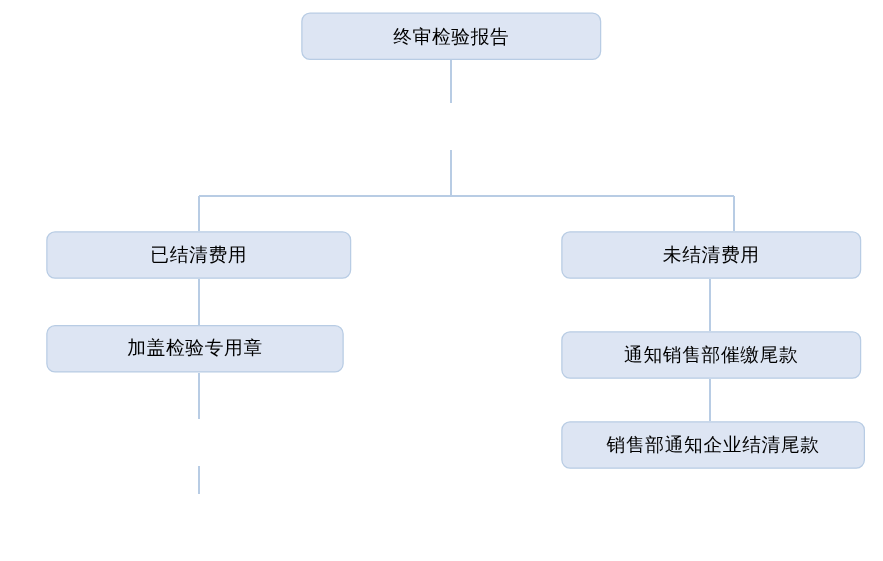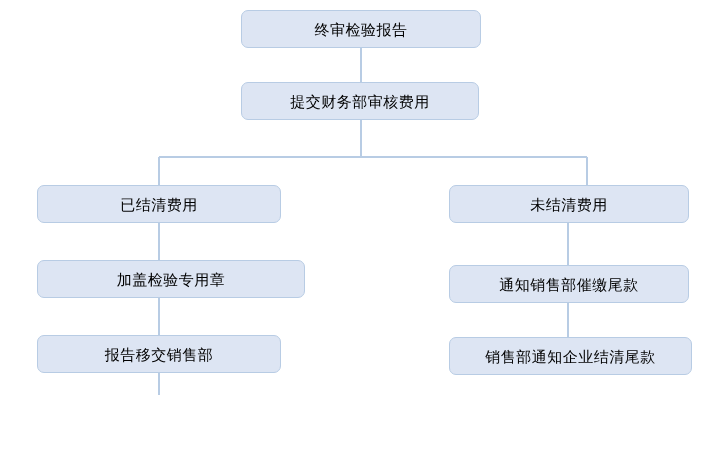--- a/index.html
+++ b/index.html
@@ -72,35 +72,29 @@
 
       <line x1="537" y1="223" x2="537" y2="265"></line>
       <line x1="537" y1="303" x2="537" y2="337"></line>
     </g>
   </svg>
 
   <div class="node" style="left:210px; top:10px; width:240px; height:38px;">
     <span class="node-label">终审检验报告</span>
   </div>
 
-  <div class="node" style="left:210px; top:82px; width:238px; height:38px;">
-    <span class="node-label">提交财务部审核费用</span>
-  </div>
 
   <div class="node" style="left:6px; top:185px; width:244px; height:38px;align-items:center;">
     <span class="node-label">已结清费用</span>
   </div>
 
-  <div class="node" style="left:6px; top:260px; width:268px; height:38px;">
+  <div class="node" style="left:6px; top:260px; width:238px; height:38px;font-family:Liberation Mono, monospace;">
     <span class="node-label">加盖检验专用章</span>
   </div>
 
-  <div class="node" style="left:6px; top:335px; width:244px; height:38px;">
-    <span class="node-label">报告移交销售部</span>
-  </div>
 
 
   <div class="node" style="left:418px; top:185px; width:240px; height:38px;">
     <span class="node-label">未结清费用</span>
   </div>
 
   <div class="node" style="left:418px; top:265px; width:240px; height:38px;">
     <span class="node-label">通知销售部催缴尾款</span>
   </div>
 

